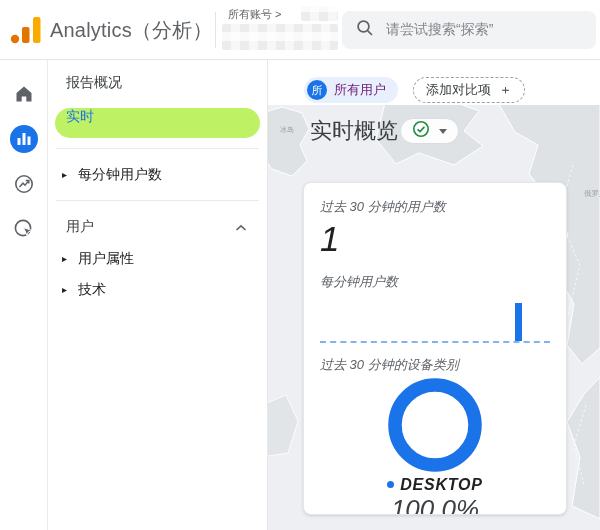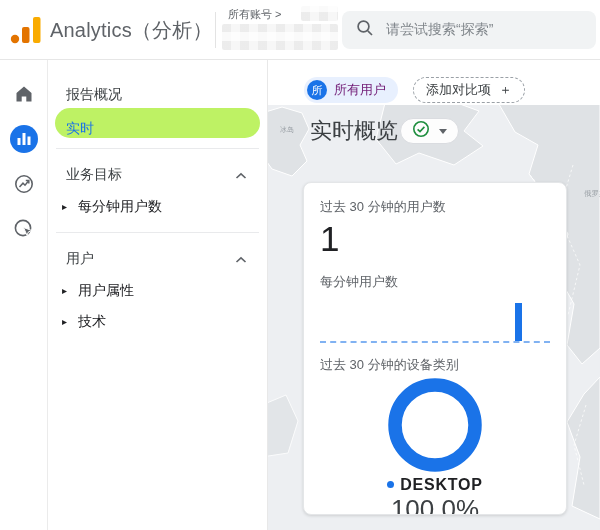--- a/index.html
+++ b/index.html
@@ -24,21 +24,21 @@
     border-radius:8px; display:flex; align-items:center; padding:0 14px; cursor:text; }
   .search .ph { font-size:14px; color:#80868b; margin-left:12px; }
 
   
   .bodyrow { display:flex; height:470px; }
   .rail { width:48px; border-right:1px solid #ebebeb; background:#fff; display:flex; flex-direction:column; align-items:center; padding-top:20px; gap:17px; }
   .rail .icon-btn { width:28px; height:28px; display:flex; align-items:center; justify-content:center; cursor:pointer; }
   .rail .sel { background:#1a73e8; border-radius:50%; }
 
   .nav { width:220px; background:#fff; border-right:1px solid #e8e8e8; padding-top:14px; font-size:14px; }
-  .nav-item { height:30px; display:flex; align-items:flex-end; padding-left:18px; color:#3c4043; cursor:pointer; }
+  .nav-item { height:30px; display:flex; align-items:flex-start; padding-left:18px; color:#3c4043; cursor:pointer; }
   .nav-item.sel { background:#bef264; color:#1a73e8; border-radius:16px; margin:4px 7px 0 7px; padding-left:11px; height:30px; }
   .nav-divider { height:1px; background:#e9eaec; margin:10px 8px; }
   .nav-section { height:32px; display:flex; align-items:center; justify-content:space-between; padding:0 20px 0 18px; color:#3c4043; cursor:pointer; }
   .nav-sub { height:31px; display:flex; align-items:center; padding-left:14px; color:#202124; cursor:pointer; }
   .nav-sub .tri { font-size:10px; color:#202124; width:16px; }
 
   
   main { position:relative; flex:1; background:#fff; overflow:hidden; }
   .map-wrap { position:absolute; left:0; right:0; top:45px; bottom:0; background:#edeff2; }
   .map-wrap svg { display:block; width:100%; height:100%; }
@@ -49,21 +49,21 @@
   .chip-aud .lb { font-size:13px; color:#701a75; margin-left:7px; }
   .chip-add { height:26px; border:1px dashed #9aa0a6; border-radius:13px; display:flex; align-items:center; padding:0 12px; font-size:13px; color:#3c4043; gap:8px; cursor:pointer; background:rgba(255,255,255,.55);text-align:center; }
 
   .titlerow { position:absolute; left:42px; top:56px; display:flex; align-items:center; gap:2px; }
   .page-title { font-size:22px; color:#3c4043; }
   .status-pill { height:26px; background:#fdfdfd; border:1px solid #dadce0; border-radius:13px; display:flex; align-items:center; gap:9px; padding:0 11px; cursor:pointer; }
   .caret { width:0; height:0; border-left:4.5px solid transparent; border-right:4.5px solid transparent; border-top:5px solid #5f6368; }
 
   
   .card { position:absolute; left:35px; top:122px; width:264px; height:333px; background:#fff;
-    border-radius:8px; border:1px solid #e4e6e8; box-shadow:0 1px 3px rgba(60,64,67,.18); padding:15px 16px; overflow:hidden; }
+    border-radius:8px; border:1px solid #e4e6e8; box-shadow:0 1px 3px rgba(60,64,67,.18); padding:15px 16px; overflow:hidden;font-style:italic; }
   .c-label { font-size:13px; color:#5f6368; }
   .c-value { font-size:35px; color:#202124; font-weight:400; line-height:1.05; margin:5px 0 15px; }
   .chart { height:46px; margin-top:6px; padding-right:14px; display:flex; align-items:flex-end; gap:1px;
     border-bottom:2px dashed rgba(26,115,232,.55); }
   .chart .bar { flex:1 0 auto; background:#1a73e8; }
   .lbl3 { margin-top:13px; }
   .donut-wrap { text-align:center; margin-top:4px; }
   .legend { display:flex; align-items:center; justify-content:center; gap:6px; margin-top:0; }
   .legend .dot { width:7px; height:7px; border-radius:50%; background:#1a73e8; }
   .legend .txt { font-size:16px; font-weight:bold; color:#202124; letter-spacing:.8px; }
@@ -129,28 +129,20 @@
     </nav>
 
     <aside class="nav">
       <div class="nav-item">
         <span>报告概况</span>
       </div>
       <div class="nav-item sel">
         <span>实时</span>
       </div>
       <div class="nav-divider"></div>
-      <div class="nav-section">
-        <span>业务目标</span>
-        <span>
-          <svg width="12" height="8" viewBox="0 0 12 8" fill="none">
-            <path d="M1.5 6 L6 1.8 L10.5 6" stroke="#5f6368" stroke-width="1.6"></path>
-          </svg>
-        </span>
-      </div>
       <div class="nav-sub">
         <span class="tri">▸</span>
         <span>每分钟用户数</span>
       </div>
       <div class="nav-divider"></div>
       <div class="nav-section">
         <span>用户</span>
         <span>
           <svg width="12" height="8" viewBox="0 0 12 8" fill="none">
             <path d="M1.5 6 L6 1.8 L10.5 6" stroke="#5f6368" stroke-width="1.6"></path>

